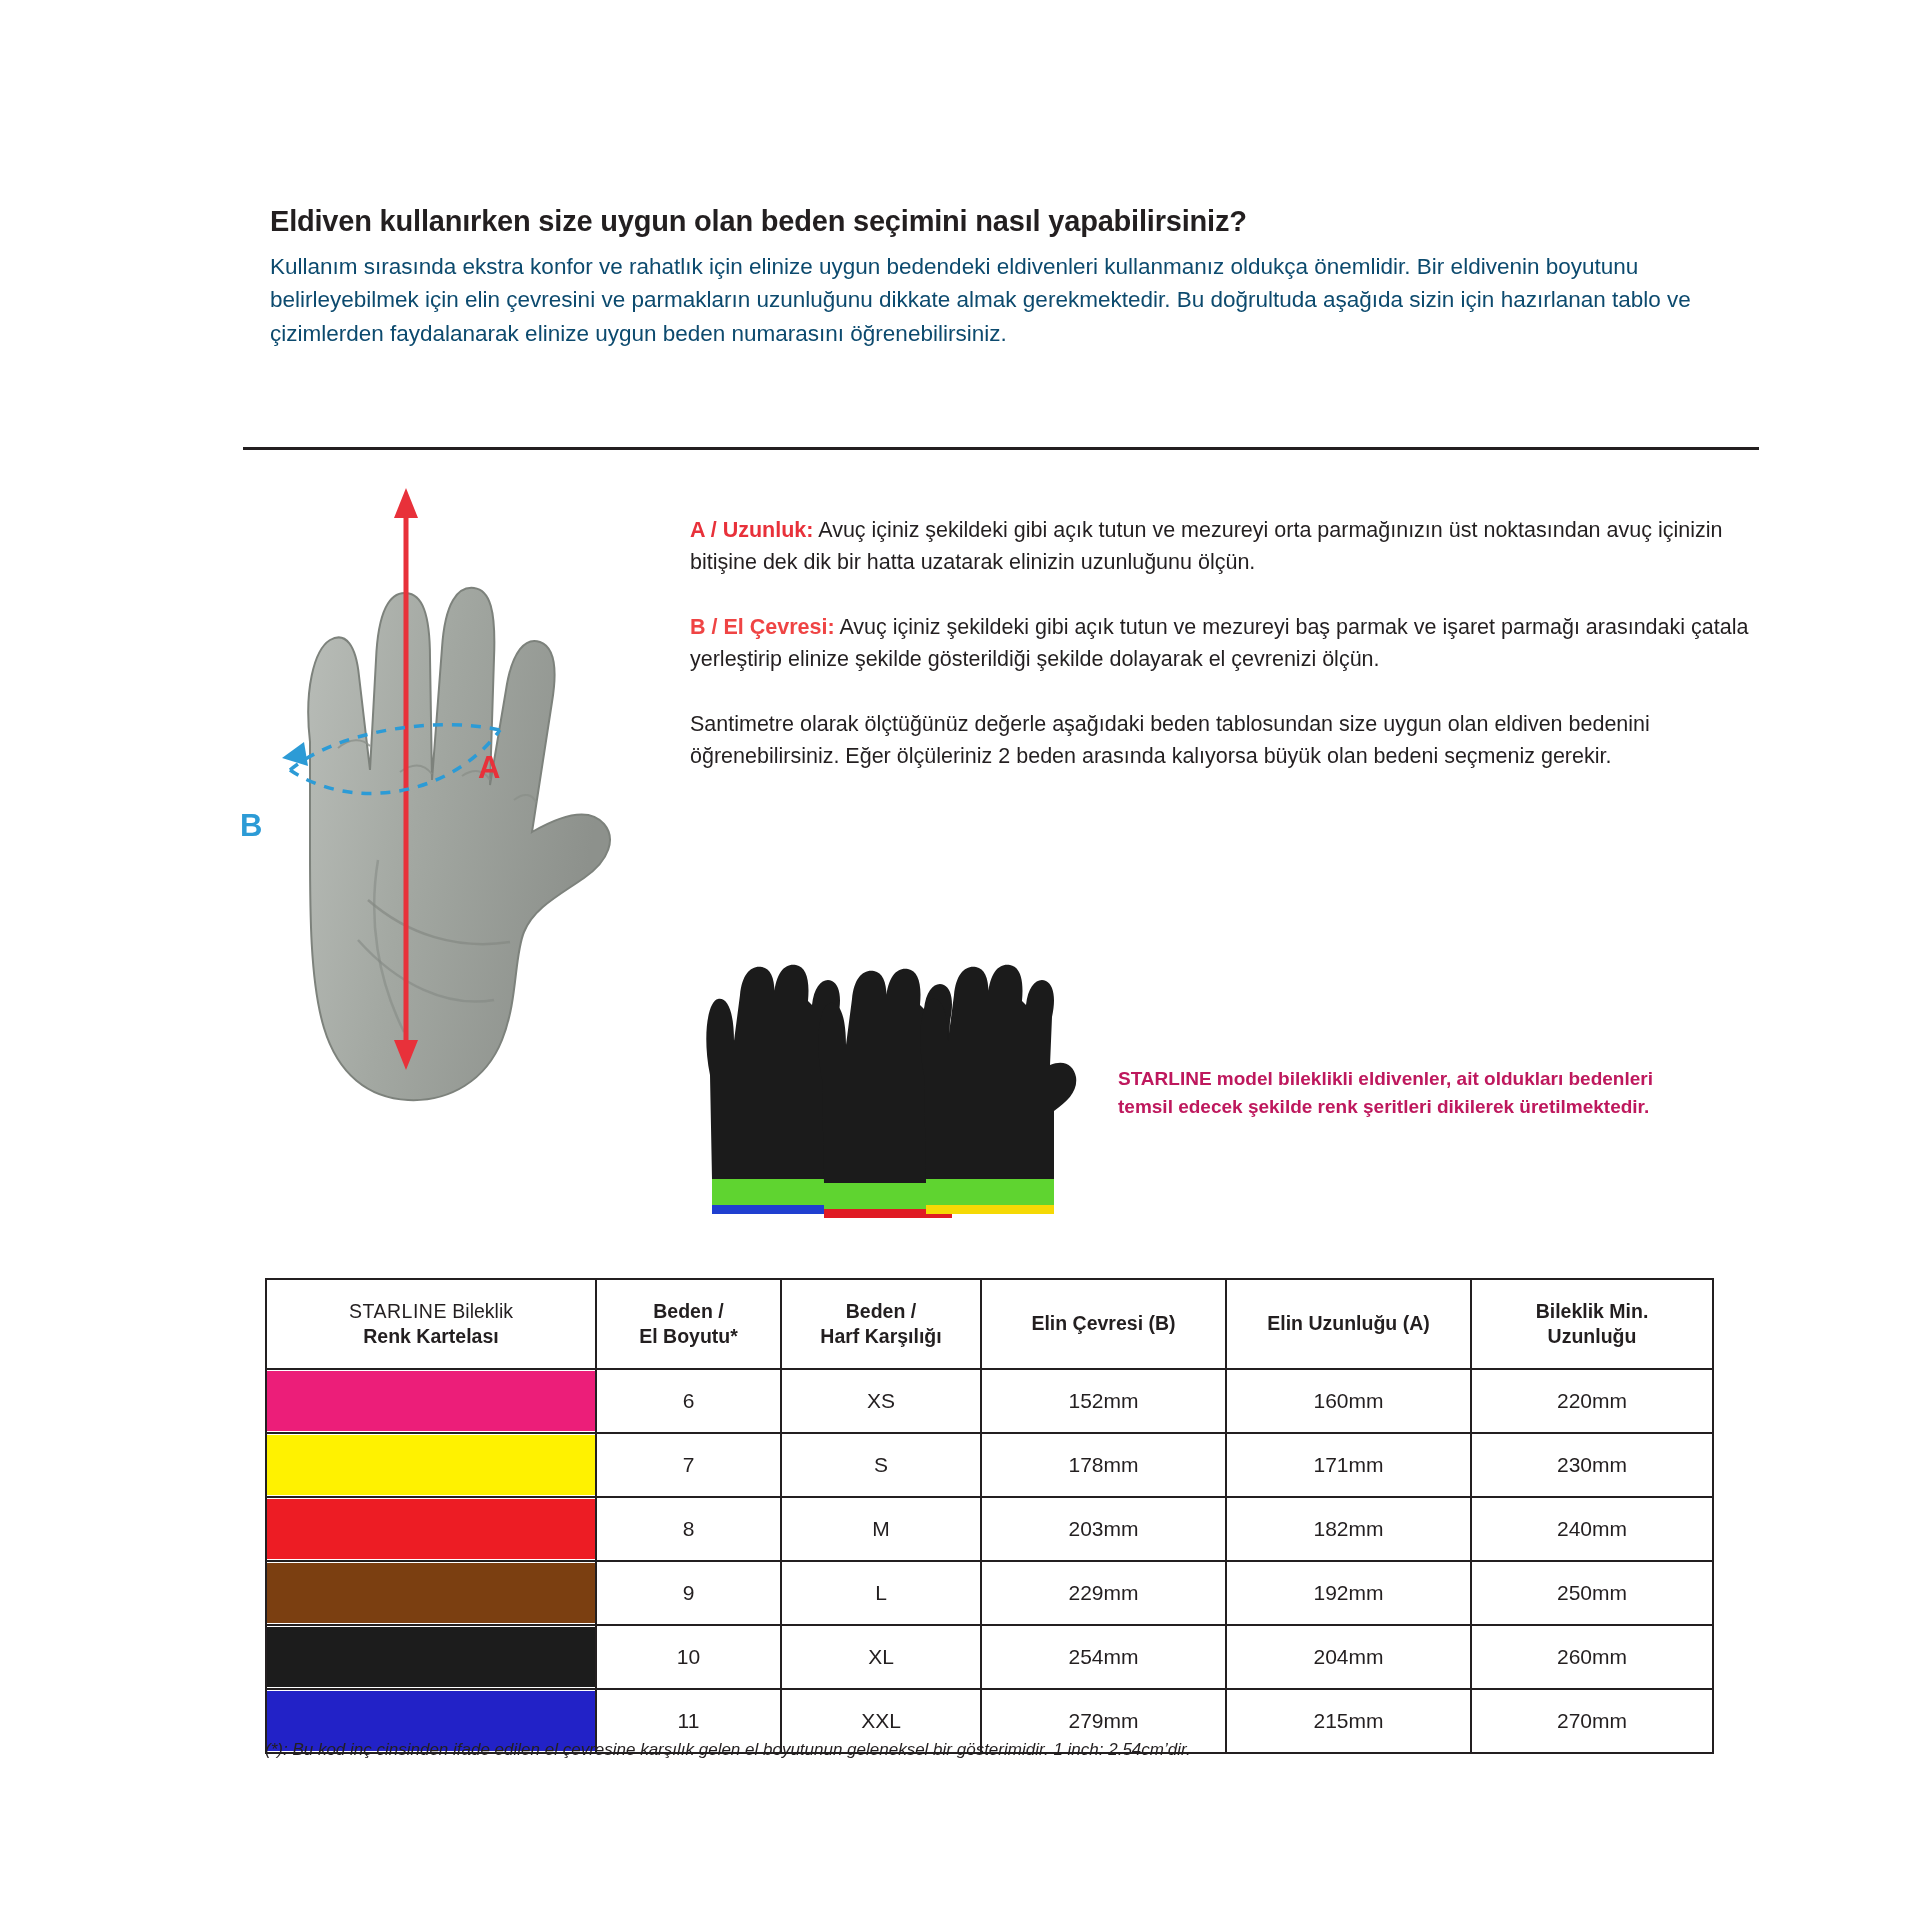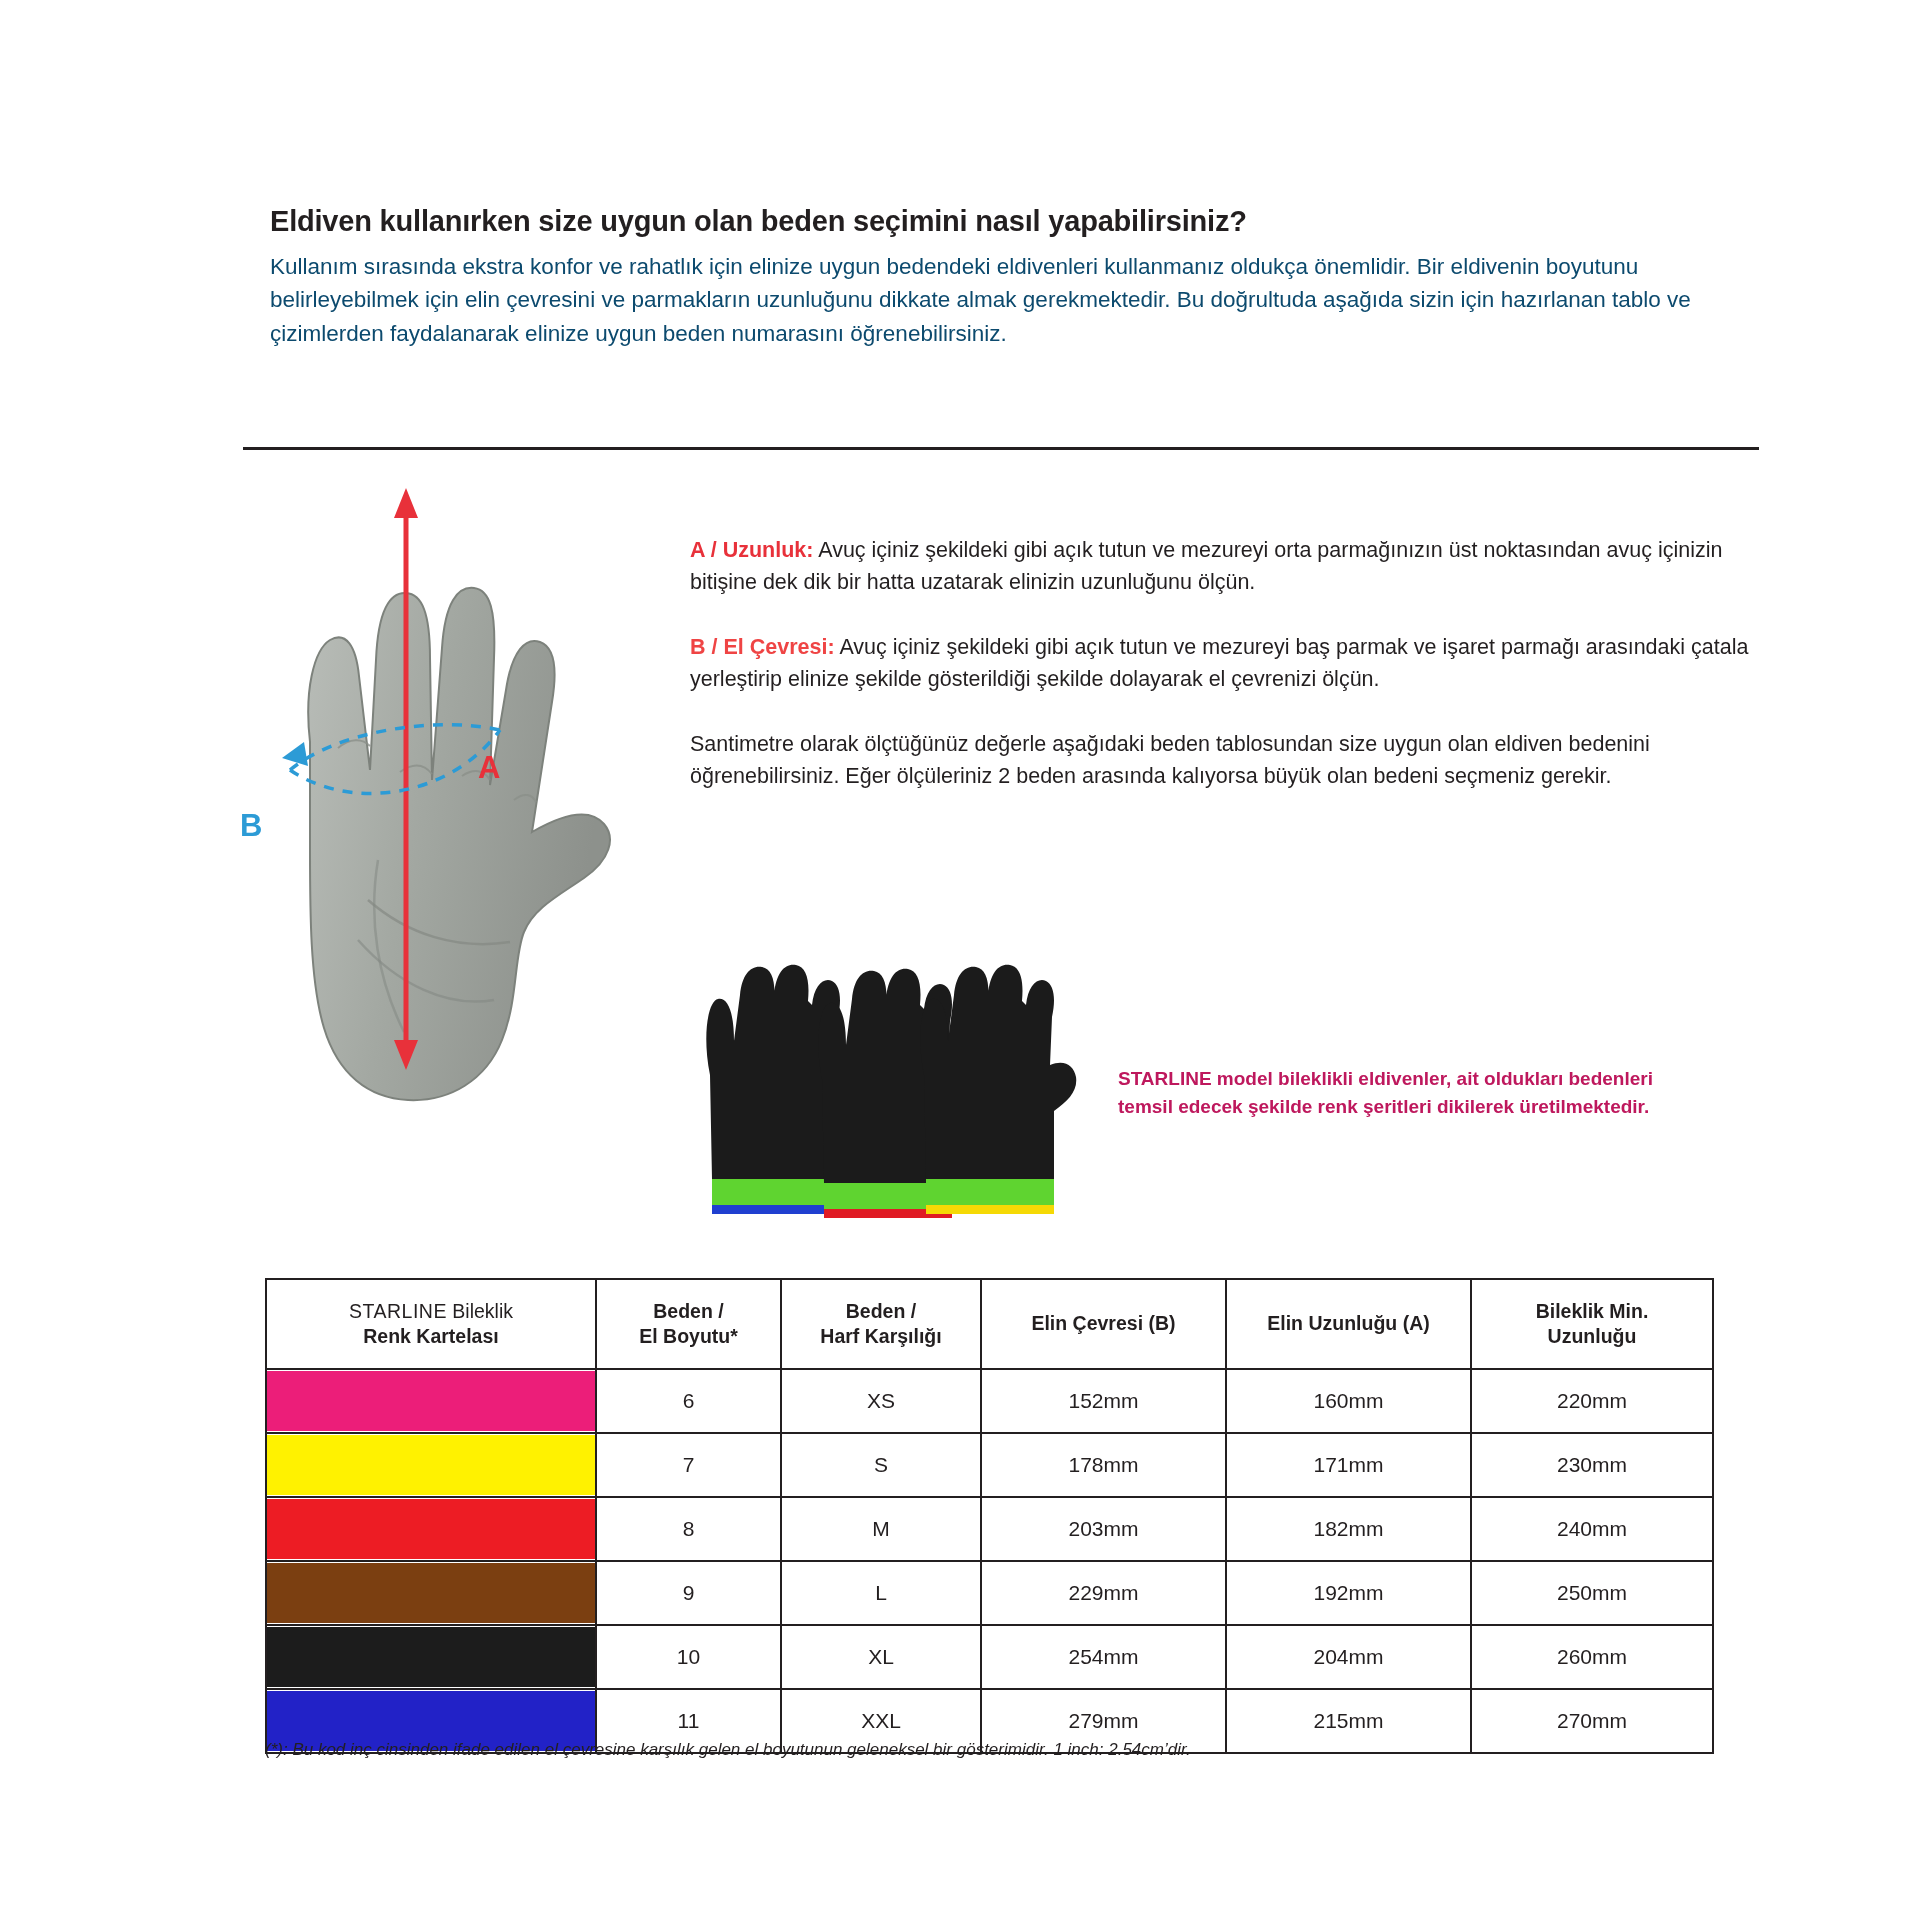--- a/index.html
+++ b/index.html
@@ -76,21 +76,21 @@
     top: 808px;
     font-size: 31px;
     font-weight: bold;
     color: #2c9bd6;
   }
 
   
   .col-right {
     position: absolute;
     left: 690px;
-    top: 535px;
+    top: 515px;
     width: 1075px;
   }
   .para {
     font-size: 21.5px;
     line-height: 1.47;
     margin: 0 0 34px 0;
     color: #231f20;
   }
   .para:last-child { margin-bottom: 7px; }
   .k-red { color: #e8313a; font-weight: bold; }

